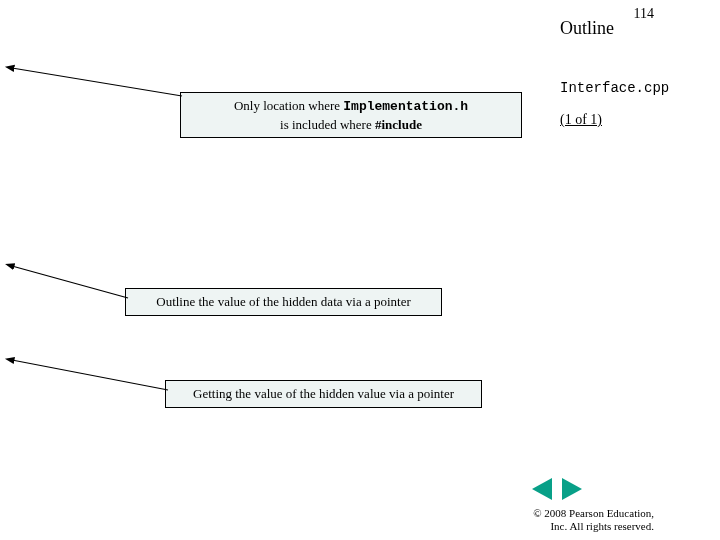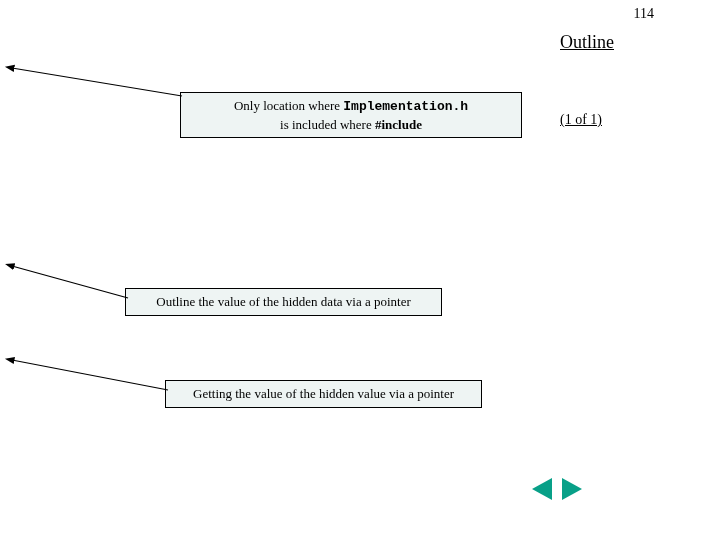--- a/index.html
+++ b/index.html
@@ -20,24 +20,23 @@
     height: 540px;
   }
   .page-number {
     position: absolute;
     top: 6px;
     right: 6px;
     font-size: 14px;
   }
   .outline-title {
     position: absolute;
-    top: 32px;
+    top: 18px;
     left: 560px;
     font-size: 18px;
-    text-decoration: underline;
   }
   .file-name {
     position: absolute;
     top: 80px;
     left: 560px;
     font-family: "Courier New", Courier, monospace;
     font-size: 14px;
   }
   .page-of {
     position: absolute;
@@ -99,20 +98,21 @@
 </style>
 </head>
 <body>
 
 <div class="slide">
 
   <div class="page-number">114</div>
 
   <div class="outline-title">Outline</div>
 
+  <div class="file-name">Interface.cpp</div>
   <div class="page-of">(1 of 1)</div>
 
   <div id="callout1" class="callout">
     <span>Only location where </span><span class="mono">Implementation.h</span><br>
     <span>is included where </span><span class="kw">#include</span>
   </div>
   <svg class="arrow" style="top:60px; left:0px;" width="200" height="60">
     <defs>
       <marker id="ah1" markerWidth="10" markerHeight="10" refX="2" refY="3" orient="auto">
         <path d="M0,0 L0,6 L8,3 z" fill="#000"></path>
@@ -139,14 +139,18 @@
       </marker>
     </defs>
     <line x1="168" y1="38" x2="12" y2="8" stroke="#000" stroke-width="1.2" marker-end="url(#ah3)"></line>
   </svg>
 
   <div class="nav">
     <div class="nav-btn nav-prev"></div>
     <div class="nav-btn nav-next"></div>
   </div>
 
+  <div class="copyright">
+    <div>© 2008 Pearson Education,</div>
+    <div>Inc.  All rights reserved.</div>
+  </div>
 
 </div>
 
 </body></html>

